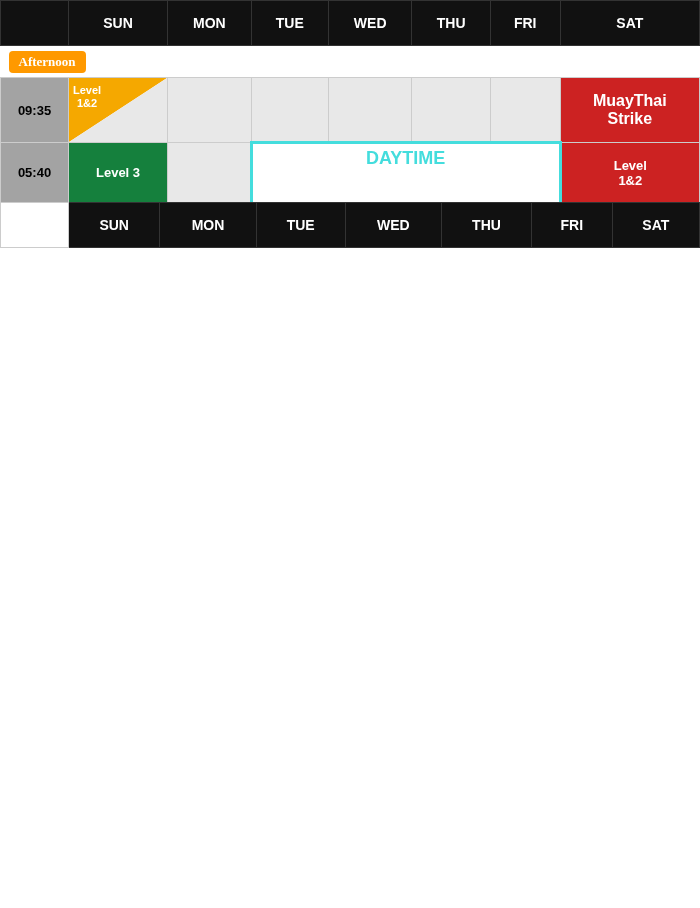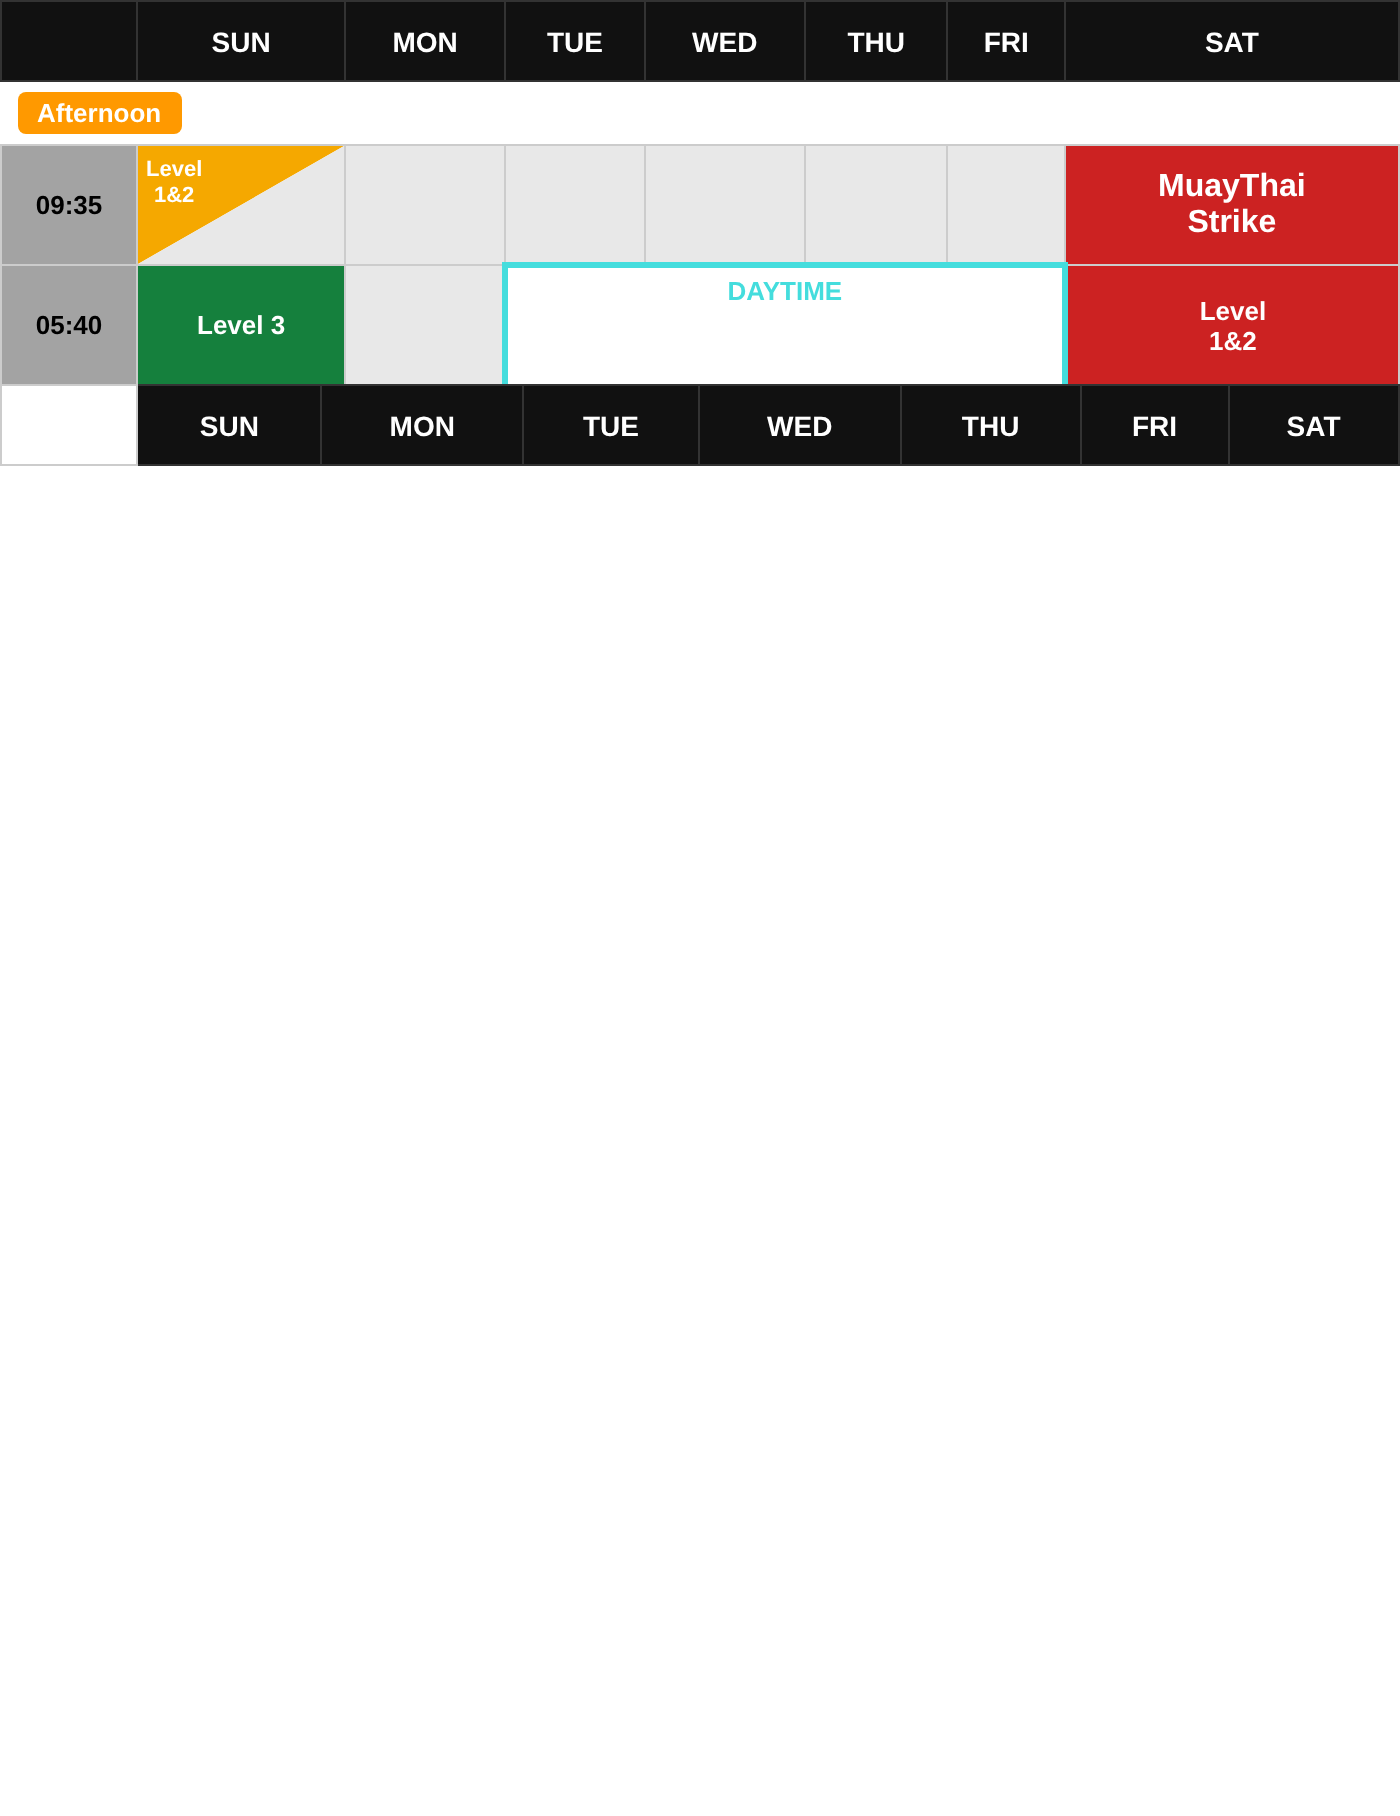--- a/index.html
+++ b/index.html
@@ -3,21 +3,21 @@
   <meta charset="utf-8">
   <style>
     * { box-sizing: border-box; margin: 0; padding: 0; }
     body { font-family: Arial, sans-serif; background: #fff; width: 700px; }
 
     .schedule-table { width: 100%; border-collapse: collapse; }
     .schedule-table td, .schedule-table th {
       border: 1px solid #ccc;
       text-align: center;
       vertical-align: middle;
-      padding: 2px;
+      padding: 14px;
       font-size: 13px;
       font-weight: bold;
       height: 60px;
     }
     .schedule-table th {
       background: #111;
       color: #fff;
       font-size: 14px;
       height: 40px;
       border-color: #333;
@@ -30,20 +30,21 @@
       width: 68px;
       border: 1px solid #ccc;
     }
     .empty-cell { background: #e8e8e8; }
     .section-header td {
       background: #fff;
       padding: 4px 8px;
       text-align: left;
       height: 32px;
       border: none;
+      font-family: Liberation Serif, serif;
     }
     .afternoon-label {
       display: inline-block;
       background: #f90;
       color: #fff;
       padding: 3px 10px;
       border-radius: 4px;
       font-size: 13px;
       font-weight: bold;
     }
@@ -123,21 +124,21 @@
       <td class="empty-cell"></td>
       <td class="empty-cell"></td>
       <td class="cell-red" style="font-size:16px;">MuayThai<br>Strike</td>
     </tr>
 
     <tr>
       <td class="time-cell">05:40</td>
       <td class="cell-orange">Level 3</td>
       <td class="empty-cell"></td>
 
-      <td style="background:#fff; border:3px solid #4dd; border-bottom:none; font-size:13px; font-weight:bold; color:#4dd; vertical-align:top; padding-top:4px;" colspan="4" rowspan="1"><span>DAYTIME</span></td>
+      <td style="background:#fff; border:3px solid #4dd; border-bottom:none; font-size:18px; font-weight:bold; color:#4dd; vertical-align:top; padding-top:4px;" colspan="4" rowspan="1"><span>DAYTIME</span></td>
 
       <td class="cell-red">Level<br>1&amp;2</td>
     </tr>
 
   </tbody>
 </table>
 
 <table class="schedule-table" style="margin-top:-1px;">
   <thead>
     <tr>

